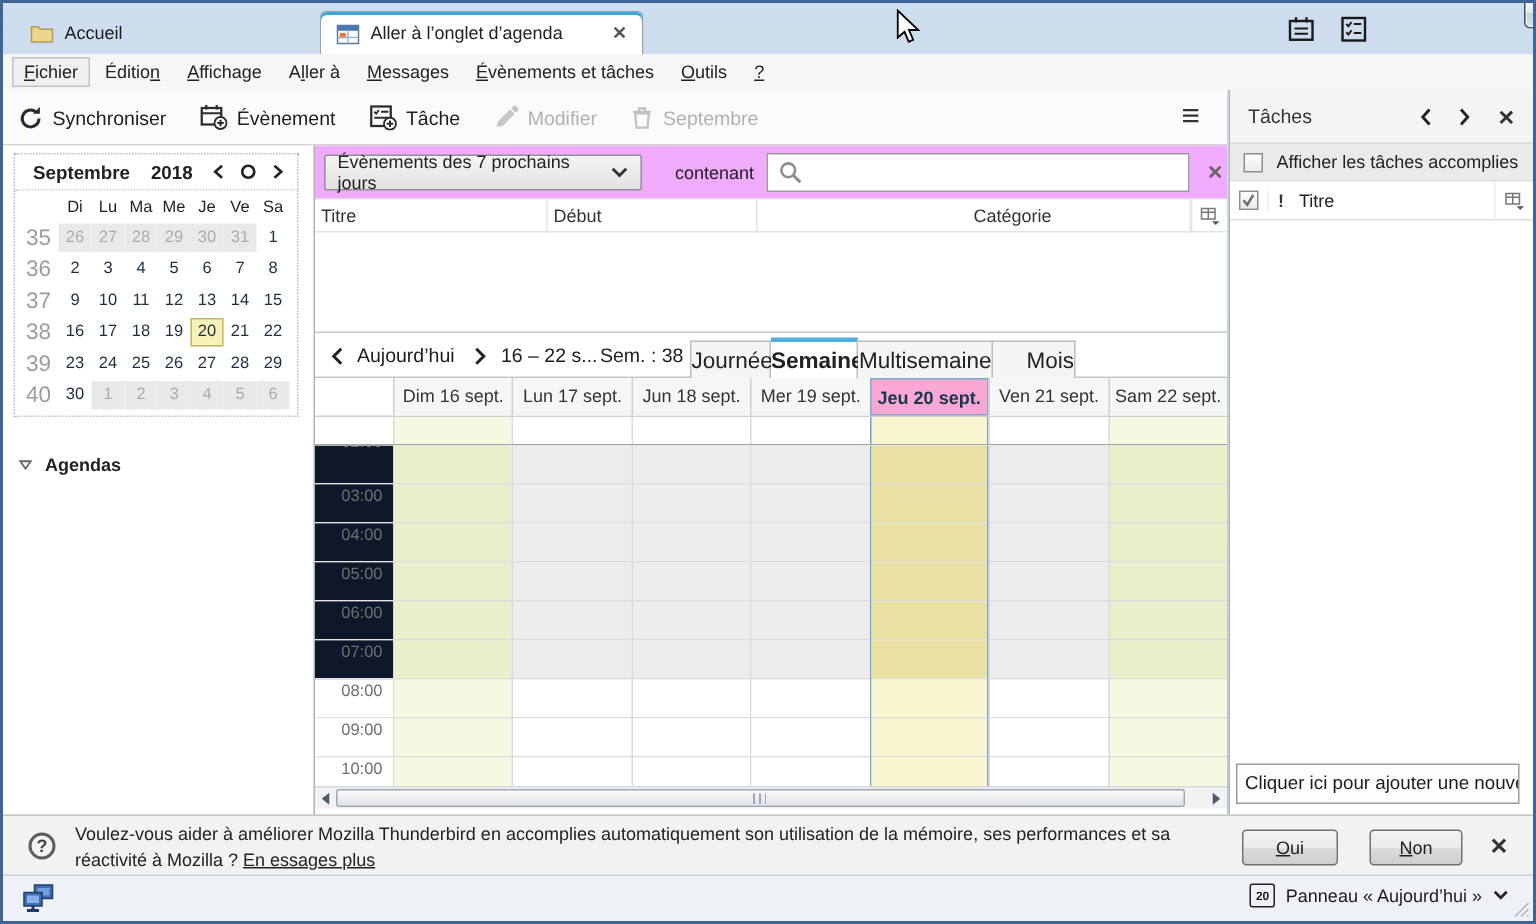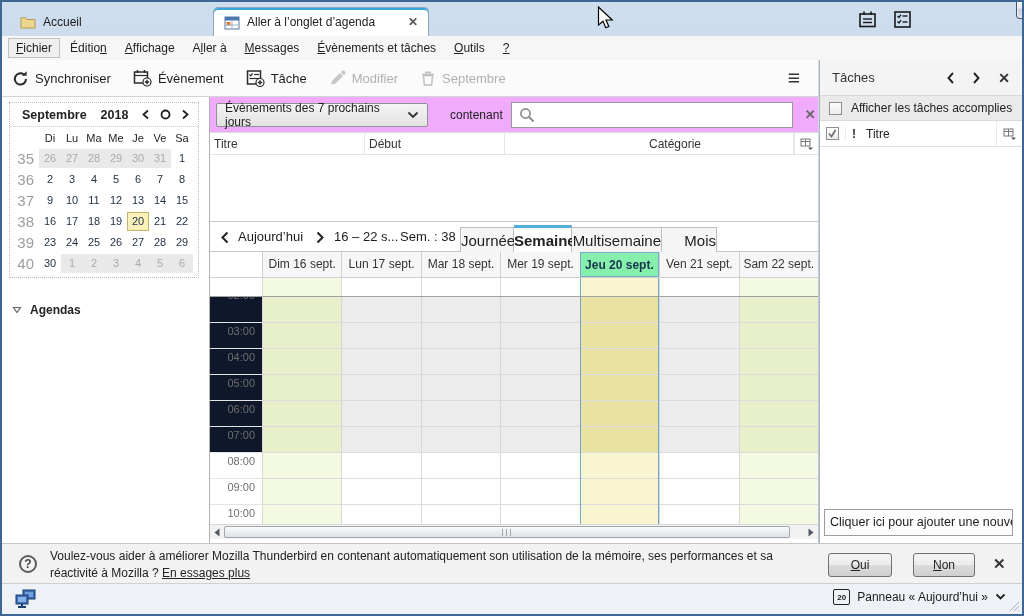--- a/index.html
+++ b/index.html
@@ -59,21 +59,21 @@
   .listhdr { position:absolute; left:0; top:36px; width:100%; height:22px; background:#fff; border-bottom:1px solid #e3e3e3; }
   .lh { position:absolute; top:0; height:22px; line-height:22px; padding-left:4px; color:#333; border-right:1px solid #e6e6e6; }
   .picker { position:absolute; right:0; top:0; width:24px; height:22px; border-left:1px solid #e6e6e6; display:flex; align-items:center; justify-content:center; }
   .navrow { position:absolute; left:0; top:124px; width:100%; height:31px; border-top:1px solid #c9c9c9; border-bottom:1px solid #c6c6c6; background:#fff; }
   .navrow .lbl { position:absolute; top:7px; font-size:13px; color:#1c1c1c; }
   .vtab { position:absolute; top:5px; height:26px; line-height:25px; text-align:right; font-size:15px; background:#f5f5f5; border:1px solid #bdbdbd; border-left:none; }
   .vtab.first { border-left:1px solid #bdbdbd; }
   .vtab.active { background:#fff; font-weight:bold; border-top:3px solid #52aede; top:3px; height:28px; border-bottom:1px solid #fff; }
   .dayhdrrow { position:absolute; left:0; top:155px; width:100%; height:26px; background:#fff; border-bottom:1px solid #cfcfcf; }
   .dhcell { position:absolute; top:0; height:25px; line-height:25px; text-align:center; font-size:12px; color:#333; background:#f6f6f6; border-left:1px solid #cfcfcf; white-space:nowrap; overflow:hidden; }
-  .dhcell.today { background:#86efac; border:1px solid #79abce; font-weight:bold; color:#16364e; }
+  .dhcell.today { background:#f9a8d4; border:1px solid #79abce; font-weight:bold; color:#16364e; }
   .alldayrow { position:absolute; left:0; top:181px; width:100%; height:19px; border-bottom:1px solid #a3a3a3; background:#fff; }
   .adcell { position:absolute; top:0; height:100%; border-left:1px solid #dadada; }
   .timegrid { position:absolute; left:0; top:200px; width:100%; height:227px; overflow:hidden; background:#fff; }
   .gutcol { position:absolute; left:0; top:0; width:52px; height:260px; }
   .gutrow { height:26px; border-bottom:1px solid #e4e4e4; position:relative; background:#fff; }
   .gutrow.off { background:#0f172a; }
   .tlabel { position:absolute; top:2px; right:7px; font-size:11px; color:#6f6f6f; }
   .tlabel.clip { top:-8px; }
   .gcol { position:absolute; top:0; height:260px; border-left:1px solid #d8d8d8; }
   .gcell { height:26px; border-bottom:1px solid #dcdcdc; }
@@ -357,21 +357,21 @@
       <span class="lbl" style="left:190px">Sem. : 38</span>
       <span class="vtab first" style="left:250px;width:54px">Journée</span>
       <span class="vtab active" style="left:304px;width:58px">Semaine</span>
       <span class="vtab" style="left:362px;width:90px">Multisemaine</span>
       <span class="vtab" style="left:452px;width:55px">Mois</span>
     </div>
 
     <div class="dayhdrrow">
         <div class="dhcell weekend" style="left: 52px; width: 79.4286px;">Dim 16 sept.</div>
         <div class="dhcell normal" style="left: 131.429px; width: 79.4286px;">Lun 17 sept.</div>
-        <div class="dhcell normal" style="left: 210.857px; width: 79.4286px;">Mar 18 sept.</div>
+        <div class="dhcell normal" style="left: 210.857px; width: 79.4286px;">Jun 18 sept.</div>
         <div class="dhcell normal" style="left: 290.286px; width: 79.4286px;">Mer 19 sept.</div>
         <div class="dhcell today" style="left: 369.714px; width: 79.4286px;">Jeu 20 sept.</div>
         <div class="dhcell normal" style="left: 449.143px; width: 79.4286px;">Ven 21 sept.</div>
         <div class="dhcell weekend" style="left: 528.571px; width: 79.4286px;">Sam 22 sept.</div>
       </div>
     <div class="alldayrow">
         <div class="adcell" style="left: 52px; width: 79.4286px; background: rgb(243, 250, 225);"></div>
         <div class="adcell" style="left: 131.429px; width: 79.4286px; background: rgb(255, 255, 255);"></div>
         <div class="adcell" style="left: 210.857px; width: 79.4286px; background: rgb(255, 255, 255);"></div>
         <div class="adcell" style="left: 290.286px; width: 79.4286px; background: rgb(255, 255, 255);"></div>
@@ -535,21 +535,21 @@
             <line x1="5.5" y1="1" x2="5.5" y2="8" stroke="#777"></line>
             <path d="M8 9.5 h5 l-2.5 2.5 z" fill="#555"></path>
           </svg>
         </span>
     </div>
     <div class="t-addbox">Cliquer ici pour ajouter une nouvell</div>
   </div>
 
   <div class="notif">
     <span class="qicon">?</span>
-    <div class="ntext"><span>Voulez-vous aider à améliorer Mozilla Thunderbird en contenant automatiquement son utilisation de la mémoire, ses performances et sa</span><br><span>réactivité à Mozilla ? </span><span class="nlink">En essages plus</span></div>
+    <div class="ntext"><span>Voulez-vous aider à améliorer Mozilla Thunderbird en accomplies automatiquement son utilisation de la mémoire, ses performances et sa</span><br><span>réactivité à Mozilla ? </span><span class="nlink">En essages plus</span></div>
     <span class="nbtn yes"><u>O</u>ui</span>
     <span class="nbtn no"><u>N</u>on</span>
     <span class="n-x">✕</span>
   </div>
 
   <div class="statusbar">
     <svg style="position:absolute;left:12px;top:5px" width="24" height="20">
         <rect x="9" y="1" width="12" height="9" fill="#3f6fb5" stroke="#1d3c6e"></rect>
         <rect x="11" y="3" width="8" height="5" fill="#6fa0e0"></rect>
         <rect x="2" y="6" width="12" height="9" fill="#3f6fb5" stroke="#1d3c6e"></rect>

